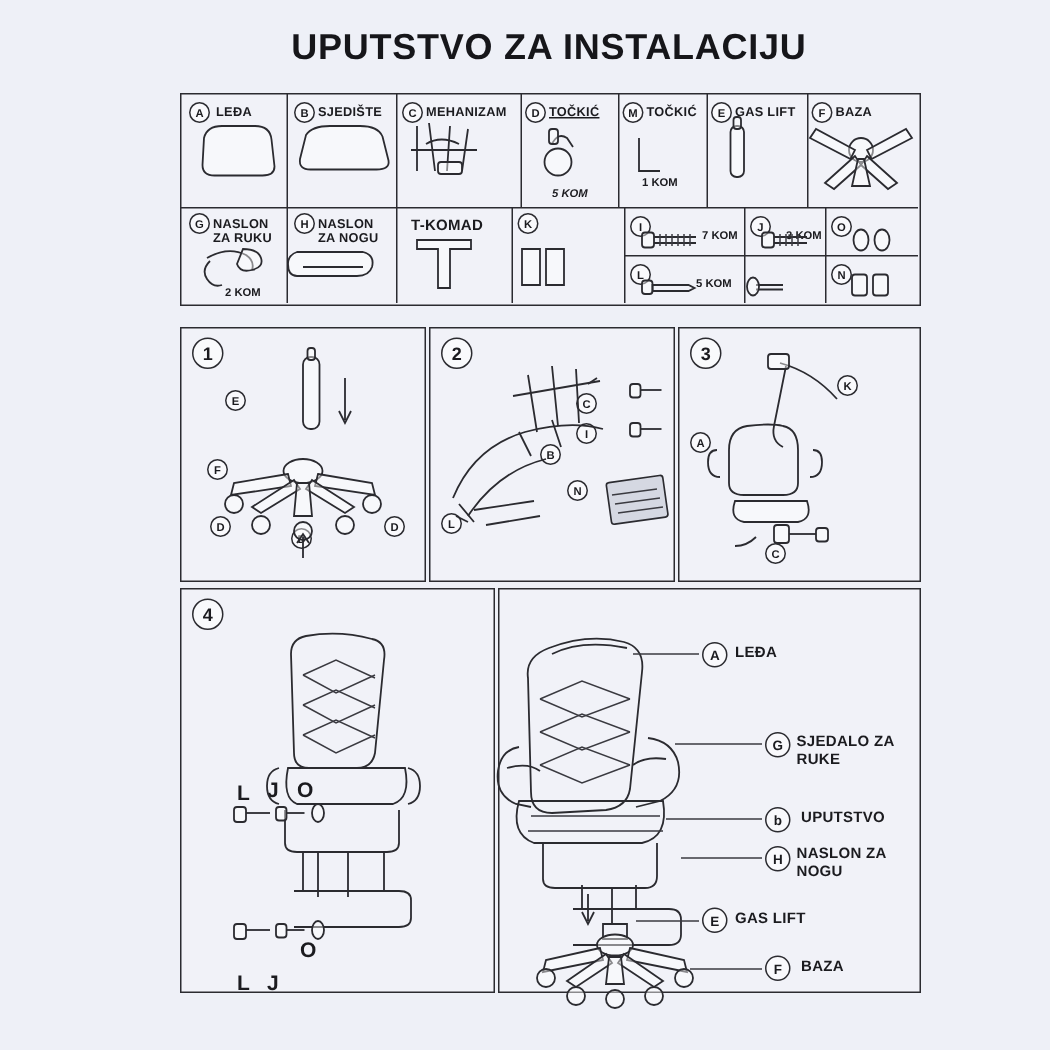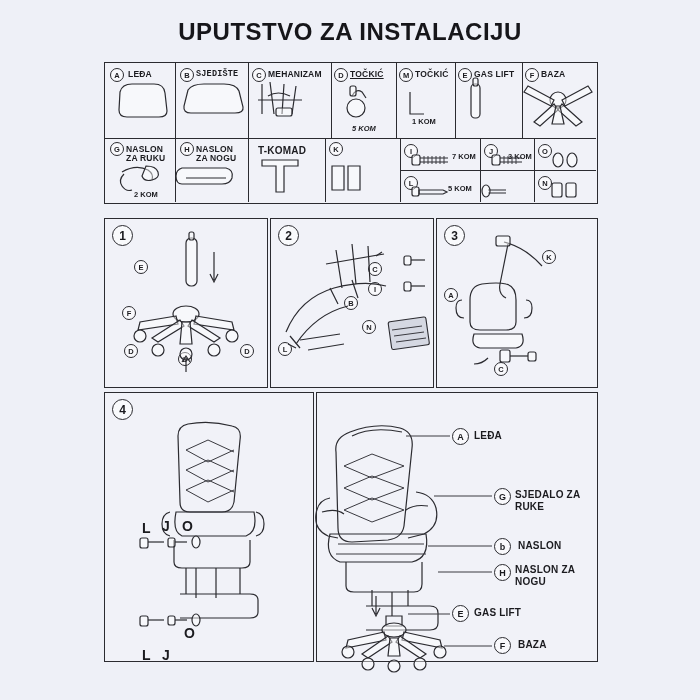--- a/index.html
+++ b/index.html
@@ -4,21 +4,21 @@
 <style>
   html,body{margin:0;padding:0;}
   body{
     width:700px;height:700px;
     background:#eef0f7;
     font-family:"Liberation Sans", sans-serif;
     color:#1b1b1f;
     overflow:hidden;
     position:relative;
   }
-  #sheet{position:absolute;left:0;top:0;width:572px;height:700px;}
+  #sheet{position:absolute;left:16px;top:0;width:572px;height:700px;}
   .title{
     position:absolute;left:0;top:18px;width:700px;
     text-align:center;
     font-size:24px;font-weight:bold;letter-spacing:0.5px;
     color:#16161a;
   }
   .panel{position:absolute;border:1.6px solid #2b2b30;background:rgba(255,255,255,0.18);}
   .cell{position:absolute;border:1.4px solid #2b2b30;}
   .lbl{position:absolute;font-size:8.5px;font-weight:bold;line-height:1.05;letter-spacing:0.2px;}
   .lblbig{position:absolute;font-size:10px;font-weight:bold;letter-spacing:0.3px;}
@@ -67,21 +67,21 @@
   <div class="cell" style="left:534px;top:138px;width:0;height:64px;border-width:0 0 0 1.4px;"></div>
   <div class="cell" style="left:400px;top:170px;width:134px;height:0;border-width:1.4px 0 0 0;"></div>
   <div class="cell" style="left:480px;top:138px;width:0;height:32px;border-width:0 0 0 1.4px;"></div>
   <div class="cell" style="left:480px;top:170px;width:0;height:32px;border-width:0 0 0 1.4px;"></div>
   <div class="cell" style="left:534px;top:170px;width:62px;height:0;border-width:1.4px 0 0 0;"></div>
 
   <div class="circ sm" style="left:110px;top:68px;">A</div>
   <div class="lbl" style="left:128px;top:70px;">LEĐA</div>
 
   <div class="circ sm" style="left:180px;top:68px;">B</div>
-  <div class="lbl" style="left:196px;top:70px;font-family:Liberation Mono, monospace;">SJEDIŠTE</div>
+  <div class="lbl" style="left:196px;top:70px;">SJEDIŠTE</div>
 
   <div class="circ sm" style="left:252px;top:68px;">C</div>
   <div class="lbl" style="left:268px;top:70px;">MEHANIZAM</div>
 
   <div class="circ sm" style="left:334px;top:68px;">D</div>
   <div class="lbl" style="left:350px;top:70px;text-decoration:underline;">TOČKIĆ</div>
   <div class="qty" style="left:352px;top:124px;font-style:italic;">5 KOM</div>
 
   <div class="circ sm" style="left:399px;top:68px;">M</div>
   <div class="lbl" style="left:415px;top:70px;">TOČKIĆ</div>
@@ -151,21 +151,21 @@
   <div class="lblbig" style="left:142px;top:647px;font-size:14px;">L</div>
   <div class="lblbig" style="left:162px;top:647px;font-size:14px;">J</div>
 
   <div class="circ md" style="left:452px;top:428px;">A</div>
   <div class="callout" style="left:474px;top:430px;">LEĐA</div>
 
   <div class="circ md" style="left:494px;top:488px;">G</div>
   <div class="callout" style="left:515px;top:489px;width:80px;">SJEDALO ZA RUKE</div>
 
   <div class="circ md" style="left:494px;top:538px;">b</div>
-  <div class="callout" style="left:518px;top:540px;">NASLON</div>
+  <div class="callout" style="left:518px;top:540px;">UPUTSTVO</div>
 
   <div class="circ md" style="left:494px;top:564px;">H</div>
   <div class="callout" style="left:515px;top:564px;width:74px;">NASLON ZA NOGU</div>
 
   <div class="circ md" style="left:452px;top:605px;">E</div>
   <div class="callout" style="left:474px;top:607px;">GAS LIFT</div>
 
   <div class="circ md" style="left:494px;top:637px;">F</div>
   <div class="callout" style="left:518px;top:639px;">BAZA</div>
 

